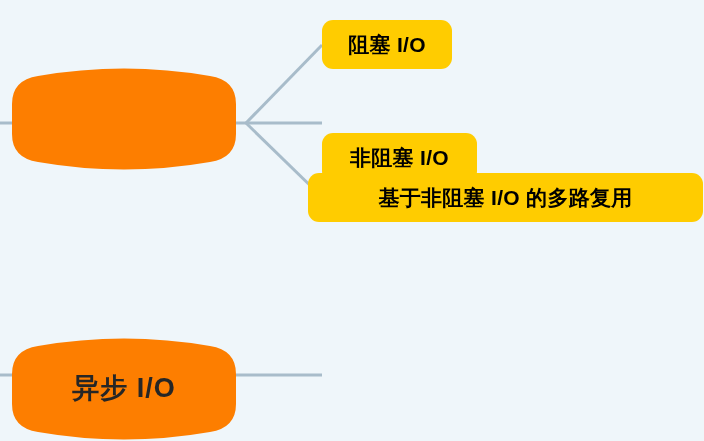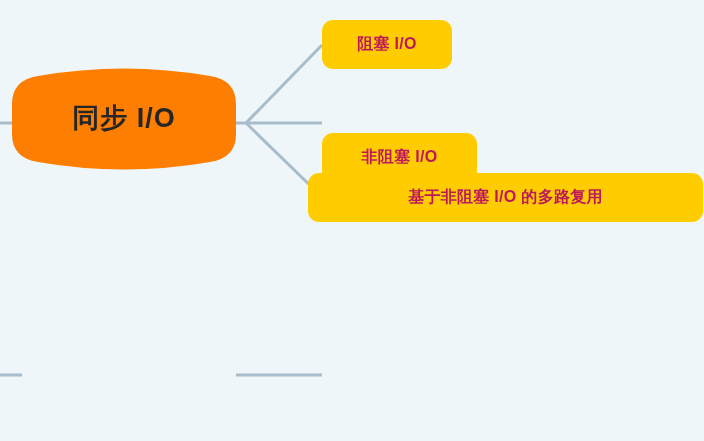--- a/index.html
+++ b/index.html
@@ -51,23 +51,23 @@
     height: 100%;
   }
   .root-label {
     position: relative;
     z-index: 2;
     padding-bottom: 2px;
   }
   .leaf-node {
     background: #ffcc00;
     border-radius: 11px;
-    color: #be185d;
+    color: #000000;
     font-weight: bold;
-    font-size: 16px;
+    font-size: 21px;
     white-space: nowrap;
     padding: 0 14px;
     letter-spacing: 0.3px;
   }
   .leaf-label {
     display: block;
   }
   
   #root-sync     { left: 12px;  top: 68px;  width: 224px; height: 102px; }
   #root-async    { left: 12px;  top: 338px; width: 224px; height: 102px; }
@@ -95,30 +95,35 @@
 
     <line x1="0" y1="375" x2="22" y2="375" stroke="#a8bcca" stroke-width="3"></line>
 
     <line x1="236" y1="375" x2="322" y2="375" stroke="#a8bcca" stroke-width="3"></line>
   </svg>
 
   <div class="node root-node" id="root-sync">
     <svg class="root-shape" viewBox="0 0 224 102" preserveAspectRatio="none">
       <path d="M 26 8 Q 112 -7 198 8 Q 224 12 224 36 L 224 66 Q 224 90 198 94 Q 112 109 26 94 Q 0 90 0 66 L 0 36 Q 0 12 26 8 Z" fill="#fd7e00"></path>
     </svg>
-    <span class="root-label">同步 I/O</span>
   </div>
 
   <div class="node leaf-node" id="leaf-blocking">
     <span class="leaf-label">阻塞 I/O</span>
   </div>
 
   <div class="node leaf-node" id="leaf-nonblocking">
     <span class="leaf-label">非阻塞 I/O</span>
   </div>
 
   <div class="node leaf-node" id="leaf-multiplexing">
     <span class="leaf-label">基于非阻塞 I/O 的多路复用</span>
   </div>
 
+  <div class="node root-node" id="root-async">
+    <svg class="root-shape" viewBox="0 0 224 102" preserveAspectRatio="none">
+      <path d="M 26 8 Q 112 -7 198 8 Q 224 12 224 36 L 224 66 Q 224 90 198 94 Q 112 109 26 94 Q 0 90 0 66 L 0 36 Q 0 12 26 8 Z" fill="#fd7e00"></path>
+    </svg>
+    <span class="root-label">异步 I/O</span>
+  </div>
 
 
 </div>
 
 </body></html>

